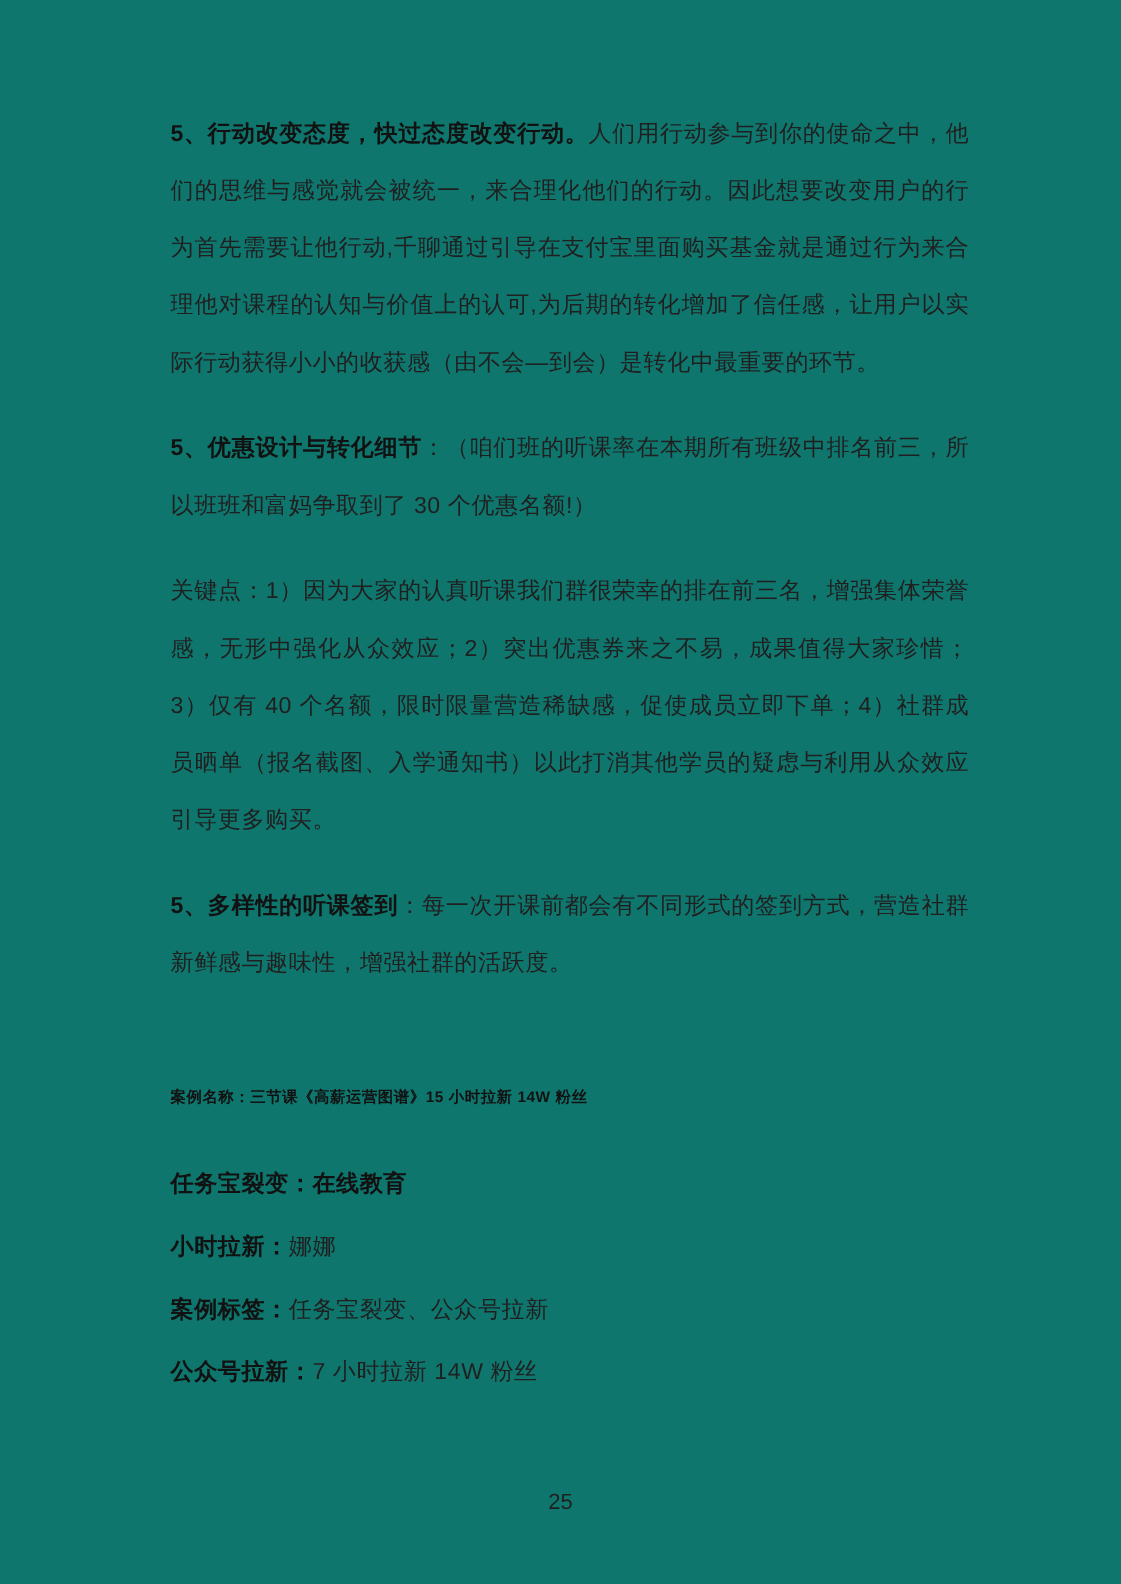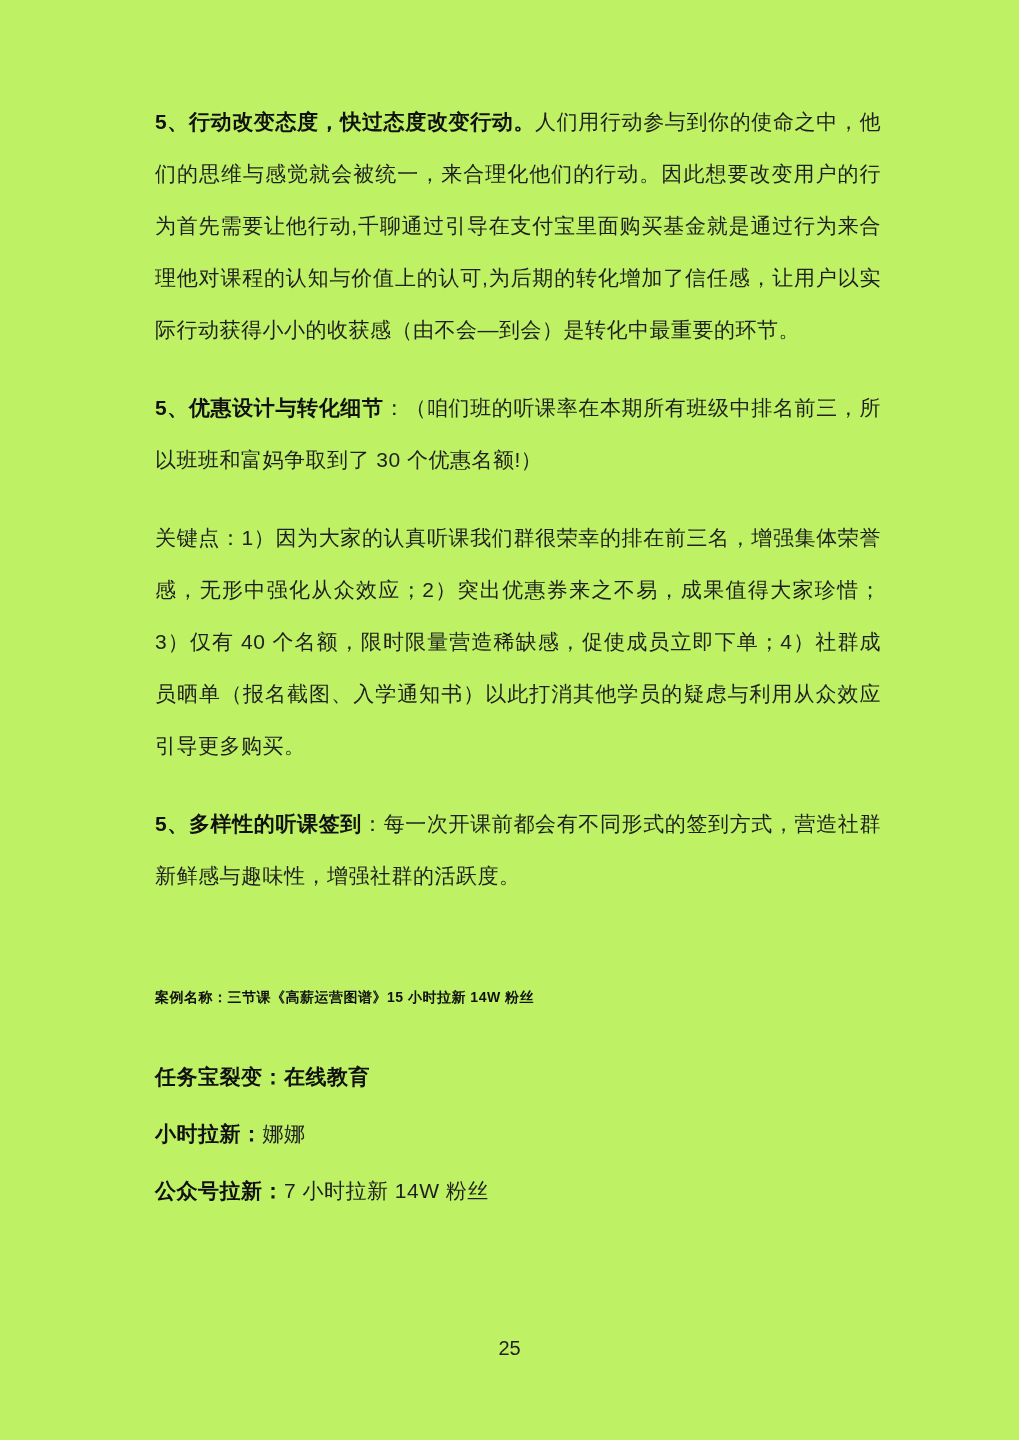--- a/index.html
+++ b/index.html
@@ -6,21 +6,21 @@
   html, body { background: #ffffff; }
   body {
     font-family: "Liberation Sans", "DejaVu Sans", sans-serif;
     color: #1a1a1a;
   }
   .page {
     position: relative;
     width: 1019px;
     height: 1440px;
     margin: 0 auto;
-    background: #bef264;
+    background: #0f766e;
     overflow: hidden;
   }
   .content {
     padding: 96px 138px 0 155px;
   }
   p.para {
     font-size: 21px;
     line-height: 52px;
     text-align: justify;
     color: #1f1f1f;
@@ -48,21 +48,21 @@
     color: #1f1f1f;
     margin: 0 0 23px 0;
     letter-spacing: 0.5px;
   }
   p.case-line strong {
     font-weight: 700;
     color: #111111;
   }
   .page-number {
     position: absolute;
-    bottom: 80px;
+    bottom: 62px;
     left: 0;
     width: 100%;
     text-align: center;
     font-size: 20px;
     color: #1f1f1f;
   }
 </style>
 </head>
 <body>
 
@@ -76,19 +76,20 @@
     <p class="para"><span>关键点：1）因为大家的认真听课我们群很荣幸的排在前三名，增强集体荣誉感，无形中强化从众效应；2）突出优惠券来之不易，成果值得大家珍惜；3）仅有 40 个名额，限时限量营造稀缺感，促使成员立即下单；4）社群成员晒单（报名截图、入学通知书）以此打消其他学员的疑虑与利用从众效应引导更多购买。</span></p>
 
     <p class="para"><strong>5、多样性的听课签到</strong><span>：每一次开课前都会有不同形式的签到方式，营造社群新鲜感与趣味性，增强社群的活跃度。</span></p>
 
     <p class="case-title section-gap">案例名称：三节课《高薪运营图谱》15 小时拉新 14W 粉丝</p>
 
     <p class="case-line"><strong>任务宝裂变：</strong><strong>在线教育</strong></p>
 
     <p class="case-line"><strong>小时拉新：</strong><span>娜娜</span></p>
 
+    <p class="case-line"><strong>案例标签：</strong><span>任务宝裂变、公众号拉新</span></p>
 
     <p class="case-line"><strong>公众号拉新：</strong><span>7 小时拉新 14W 粉丝</span></p>
 
   </div>
 
   <div class="page-number">25</div>
 </div>
 
 </body></html>

